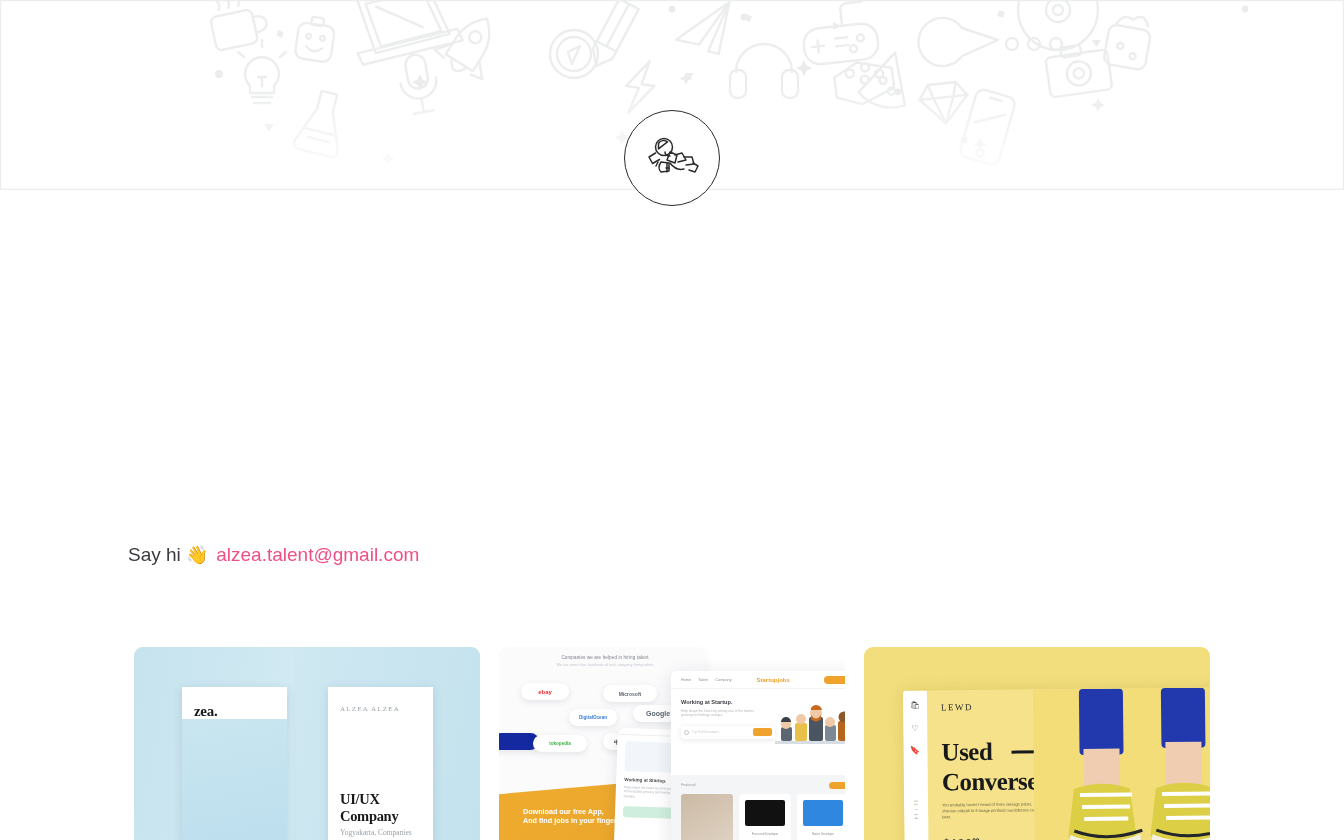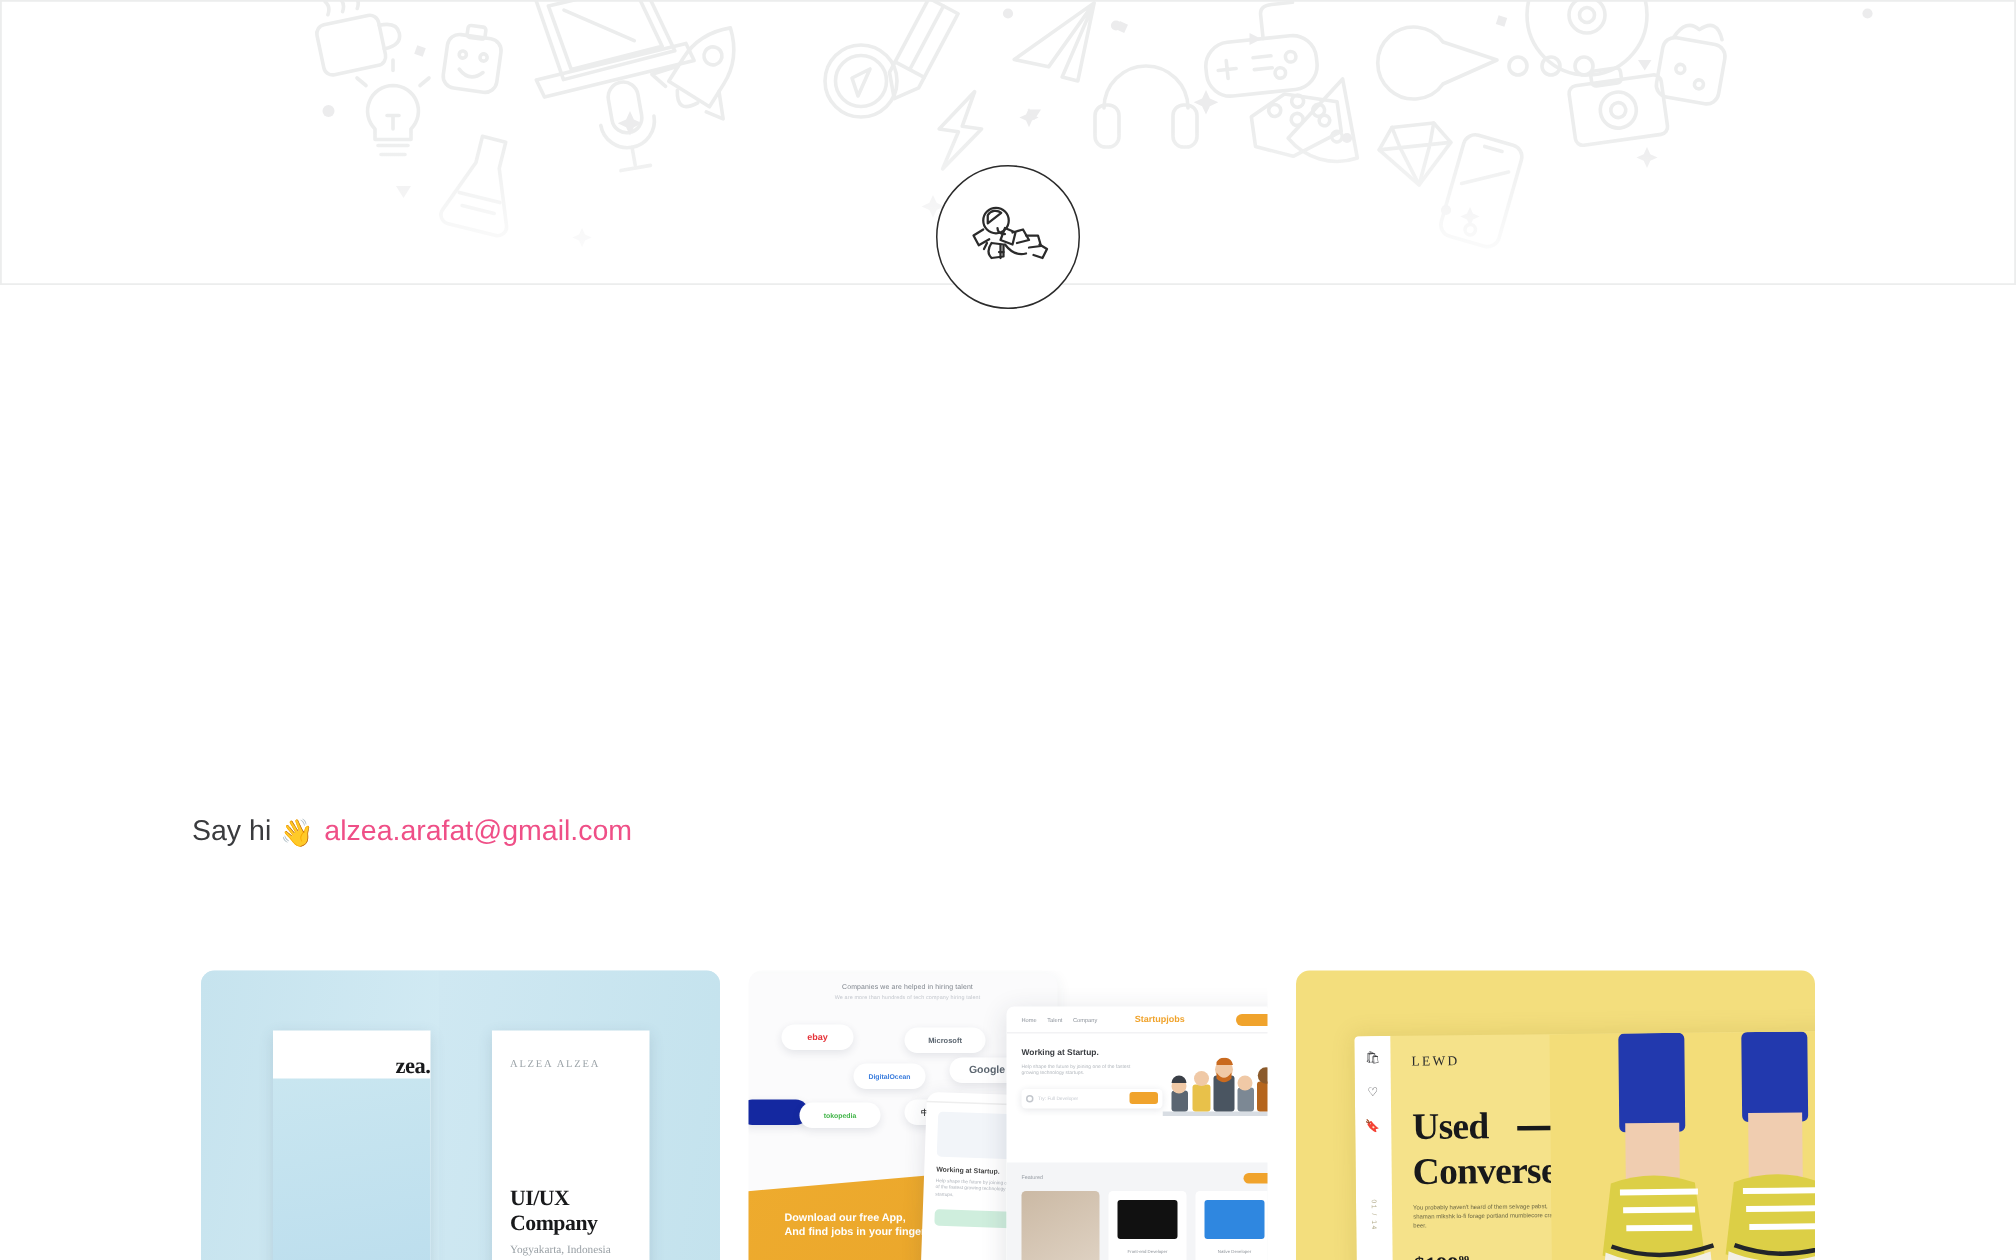--- a/index.html
+++ b/index.html
@@ -64,21 +64,21 @@
   .c1 .wall-l { position:absolute; left:0; top:0; width:46%; height:100%;
                 background: linear-gradient(100deg,#c6e3ee 0%, #d3ebf4 100%); }
   .c1 .wall-r { position:absolute; right:0; top:0; width:54%; height:100%;
                 background: linear-gradient(100deg,#cfe8f2 0%, #c3e2ed 100%); }
   .c1 .paper-a {
     position:absolute; left:48px; top:40px; width:105px; height:200px;
     background:#fff; box-shadow:0 2px 9px rgba(60,90,110,.16);
   }
   .c1 .paper-a .zea {
     font-family:"Liberation Serif", serif; font-weight:700; font-size:15px;
-    color:#18191b; margin:16px 0 0 12px; letter-spacing:-0.3px;text-align:right;
+    color:#18191b; margin:16px 0 0 12px; letter-spacing:-0.3px;
   }
   .c1 .paper-a .photo {
     position:absolute; left:0; top:32px; width:105px; height:168px;
     background: linear-gradient(170deg,#c9e6f0 0%, #b9dced 100%);
     overflow:hidden;
   }
   .c1 .paper-b {
     position:absolute; left:194px; top:40px; width:105px; height:200px;
     background:#fff; box-shadow:0 2px 9px rgba(60,90,110,.16);
   }
@@ -407,40 +407,40 @@
         <path d="M22 38 l3 0"></path>
         <path d="M26 33 q6 8 14 6"></path>
       </svg>
     </div>
   </div>
 
 
   <div class="sayhi">
     <span class="label">Say hi</span>
     <span class="wave">👋</span>
-    <a class="email" href="#">alzea.arafat@gmail.com</a>
+    <a class="email" href="#">alzea.talent@gmail.com</a>
   </div>
 
   <div class="cards">
 
     <div class="card c1">
       <div class="wall-l"></div>
       <div class="wall-r"></div>
 
       <div class="paper-a">
         <div class="zea">zea.</div>
         <div class="photo">
           
         </div>
       </div>
 
       <div class="paper-b">
         <div class="kicker">ALZEA ALZEA</div>
         <div class="title">UI/UX Company</div>
-        <div class="sub">Yogyakarta, Indonesia</div>
+        <div class="sub">Yogyakarta, Companies</div>
       </div>
     </div>
 
     <div class="card c2">
       <div class="slab"></div>
 
       <div class="heroline">
         <div>Companies we are helped in hiring talent</div>
         <div class="sub2">We are more than hundreds of tech company hiring talent</div>
       </div>

